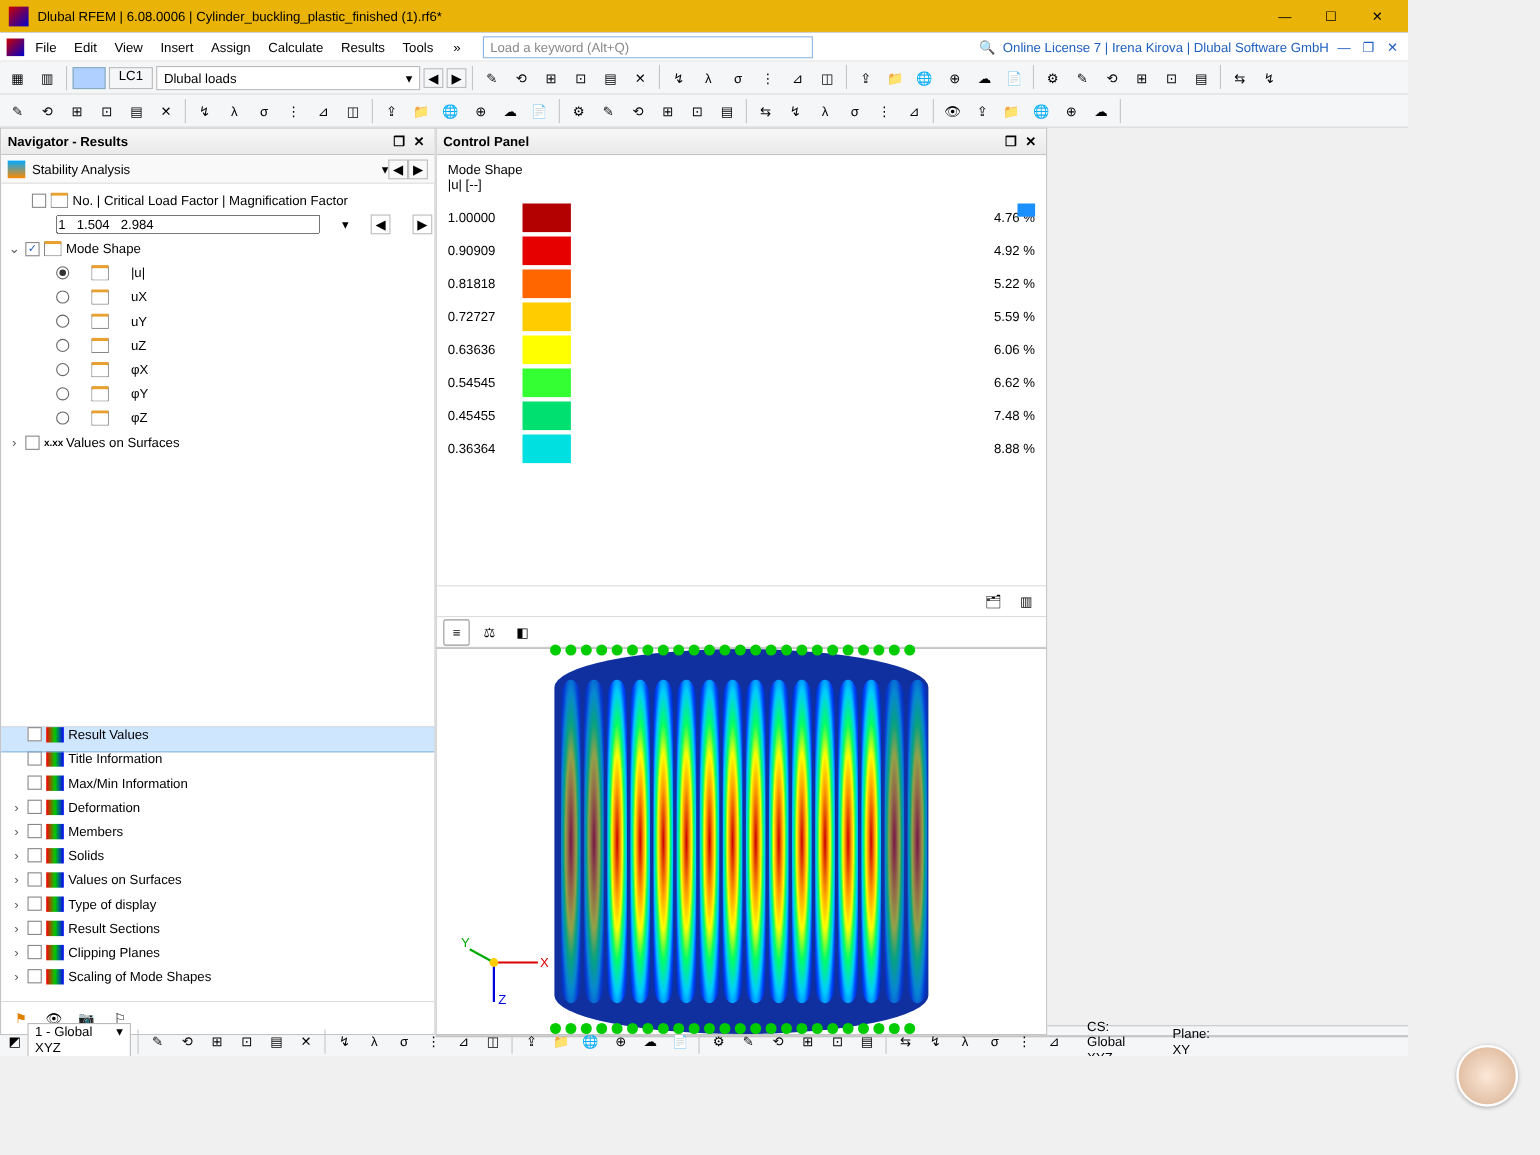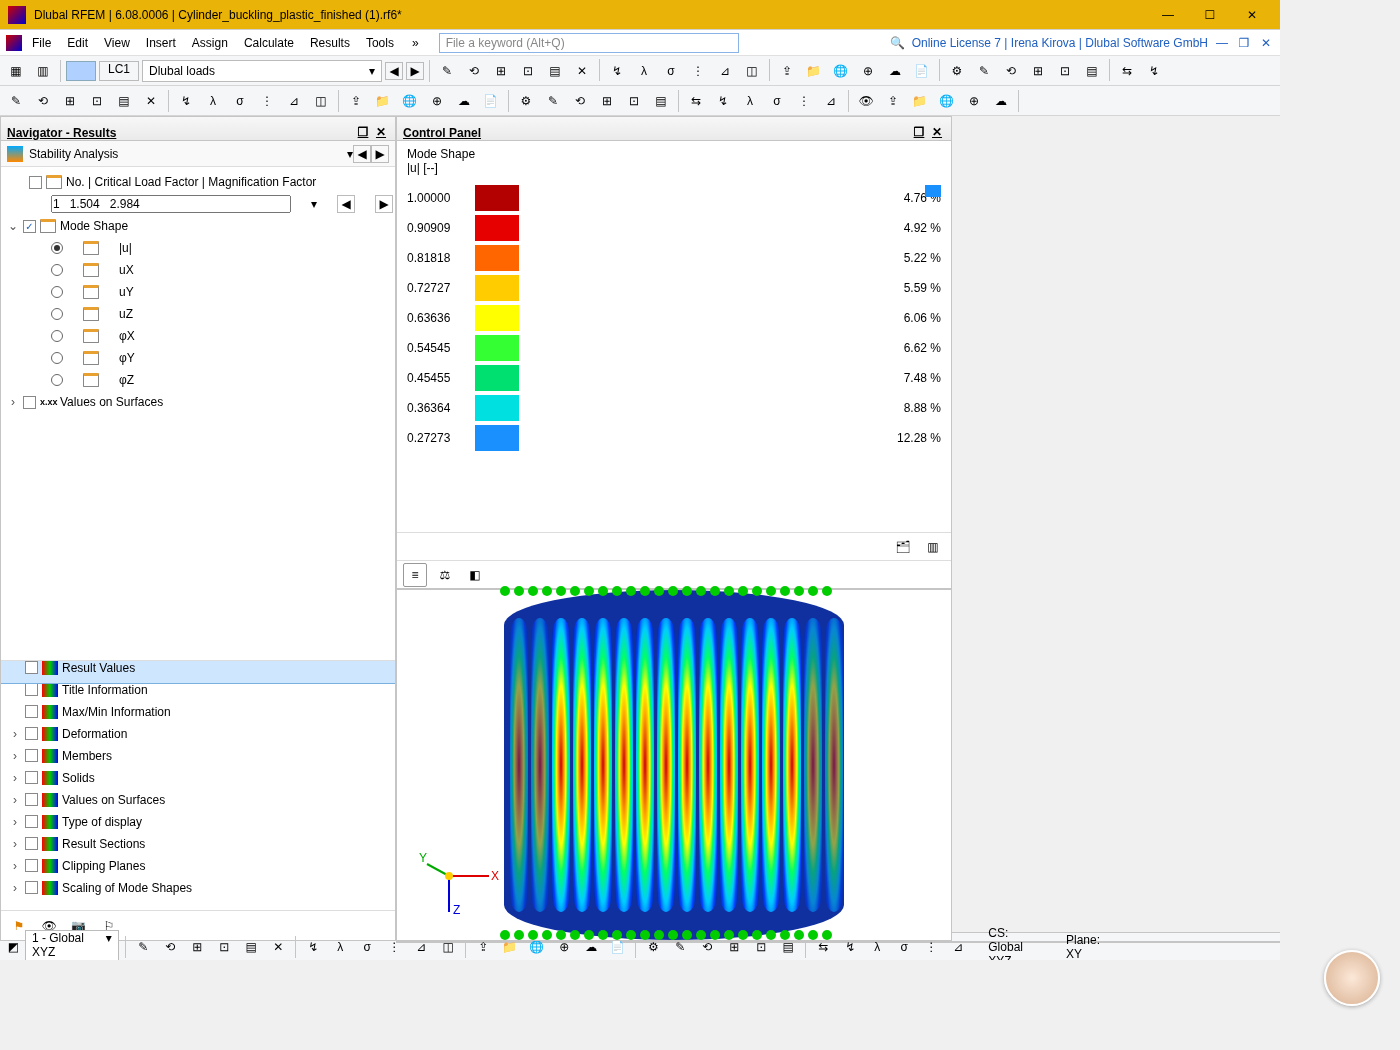--- a/index.html
+++ b/index.html
@@ -12,21 +12,21 @@
 .menubar { height: 26px; background: #fff; display: flex; align-items: center; padding: 0 6px; border-bottom: 1px solid #e0e0e0; gap: 2px; }
 .menubar .mi { padding: 3px 8px; border-radius: 2px; }
 .menubar .search { flex: 0 0 300px; height: 20px; border: 1px solid #8ab4e8; padding: 2px 6px; color:#888; margin-left: 10px;}
 .menubar .right { margin-left: auto; color: #2060c0; display:flex; align-items:center; gap:6px;}
 .toolbar { height: 30px; background: #f5f6f8; border-bottom: 1px solid #d5d5d5; display: flex; align-items: center; padding: 0 4px; gap: 3px; }
 .tbtn { width: 24px; height: 24px; border: 1px solid transparent; display:flex; align-items:center; justify-content:center; border-radius:2px; }
 .sep { width: 1px; height: 22px; background: #c5c5c5; margin: 0 2px; }
 .lc-combo { width: 240px; height: 22px; border: 1px solid #bbb; background:#fff; display:flex; align-items:center; padding:0 6px; }
 .main { display: grid; grid-template-columns: 396px 1fr 328px; grid-template-rows: 473px 1fr; height: calc(960px - 30px - 26px - 30px - 30px - 28px); }
 .panel { background:#fff; border:1px solid #c5c5c5; display:flex; flex-direction:column; overflow:hidden; }
-.panel-hdr { height: 24px; background: linear-gradient(#f7f7f7,#eaeaea); border-bottom:1px solid #c5c5c5; display:flex; align-items:flex-end; padding:0 6px; font-weight:600;text-decoration:underline; }
+.panel-hdr { height: 24px; background: linear-gradient(#f7f7f7,#eaeaea); border-bottom:1px solid #c5c5c5; display:flex; align-items:center; padding:0 6px; font-weight:600; }
 .panel-hdr .pbtns { margin-left:auto; display:flex; gap:2px; }
 .pctl { width:16px; height:16px; display:flex; align-items:center; justify-content:center; }
 .nav-sub { height:26px; border-bottom:1px solid #ddd; display:flex; align-items:center; padding:0 6px; background:#f9f9f9;}
 .tree { flex:1; overflow:auto; padding:4px 2px; }
 .tree-row { display:flex; align-items:center; height:22px; gap:4px; padding-left:4px; }
 .tree-row.indent1 { padding-left: 26px; }
 .tree-row.indent2 { padding-left: 48px; gap: 20px; }
 .chk { width:13px; height:13px; border:1px solid #888; background:#fff; display:inline-block; }
 .chk.on::after { content:"✓"; font-size:10px; line-height:11px; display:block; text-align:center; color:#2060c0; }
 .radio { width:12px; height:12px; border:1px solid #666; border-radius:50%; display:inline-flex; align-items:center; justify-content:center; }
@@ -69,21 +69,21 @@
     <div class="winbtn">—</div>
     <div class="winbtn">☐</div>
     <div class="winbtn">✕</div>
   </div>
 </div>
 
 <div class="menubar">
   <span class="icon" style="width:16px;height:16px;background:linear-gradient(135deg,#c00,#00c);"></span>
   <span id="menus"><span class="mi">File</span><span class="mi">Edit</span><span class="mi">View</span><span class="mi">Insert</span><span class="mi">Assign</span><span class="mi">Calculate</span><span class="mi">Results</span><span class="mi">Tools</span></span>
   <span class="mi">»</span>
-  <div class="search">File a keyword (Alt+Q)</div>
+  <div class="search">Load a keyword (Alt+Q)</div>
   <div class="right">
     <span>🔍</span>
     <span>Online License 7 | Irena Kirova | Dlubal Software GmbH</span>
     <span class="pctl">—</span>
     <span class="pctl">❐</span>
     <span class="pctl">✕</span>
   </div>
 </div>
 
 <div class="toolbar">
@@ -468,25 +468,20 @@
           <div class="legend-row">
             <span class="legend-val">0.45455</span>
             <span class="legend-swatch" style="background:#00e070"></span>
             <span class="legend-pct">7.48 %</span>
           </div>
           <div class="legend-row">
             <span class="legend-val">0.36364</span>
             <span class="legend-swatch" style="background:#00e0e0"></span>
             <span class="legend-pct">8.88 %</span>
           </div>
-          <div class="legend-row">
-            <span class="legend-val">0.27273</span>
-            <span class="legend-swatch" style="background:#1a90ff"></span>
-            <span class="legend-pct">12.28 %</span>
-          </div>
         </div>
     </div>
     <div class="ctrl-ftr">
       <span style="margin-left:auto"></span>
       <div class="tbtn">🗂</div>
       <div class="tbtn">▥</div>
     </div>
     <div class="ctrl-ftr">
       <div class="tbtn" style="border:1px solid #999">≡</div>
       <div class="tbtn">⚖</div>

